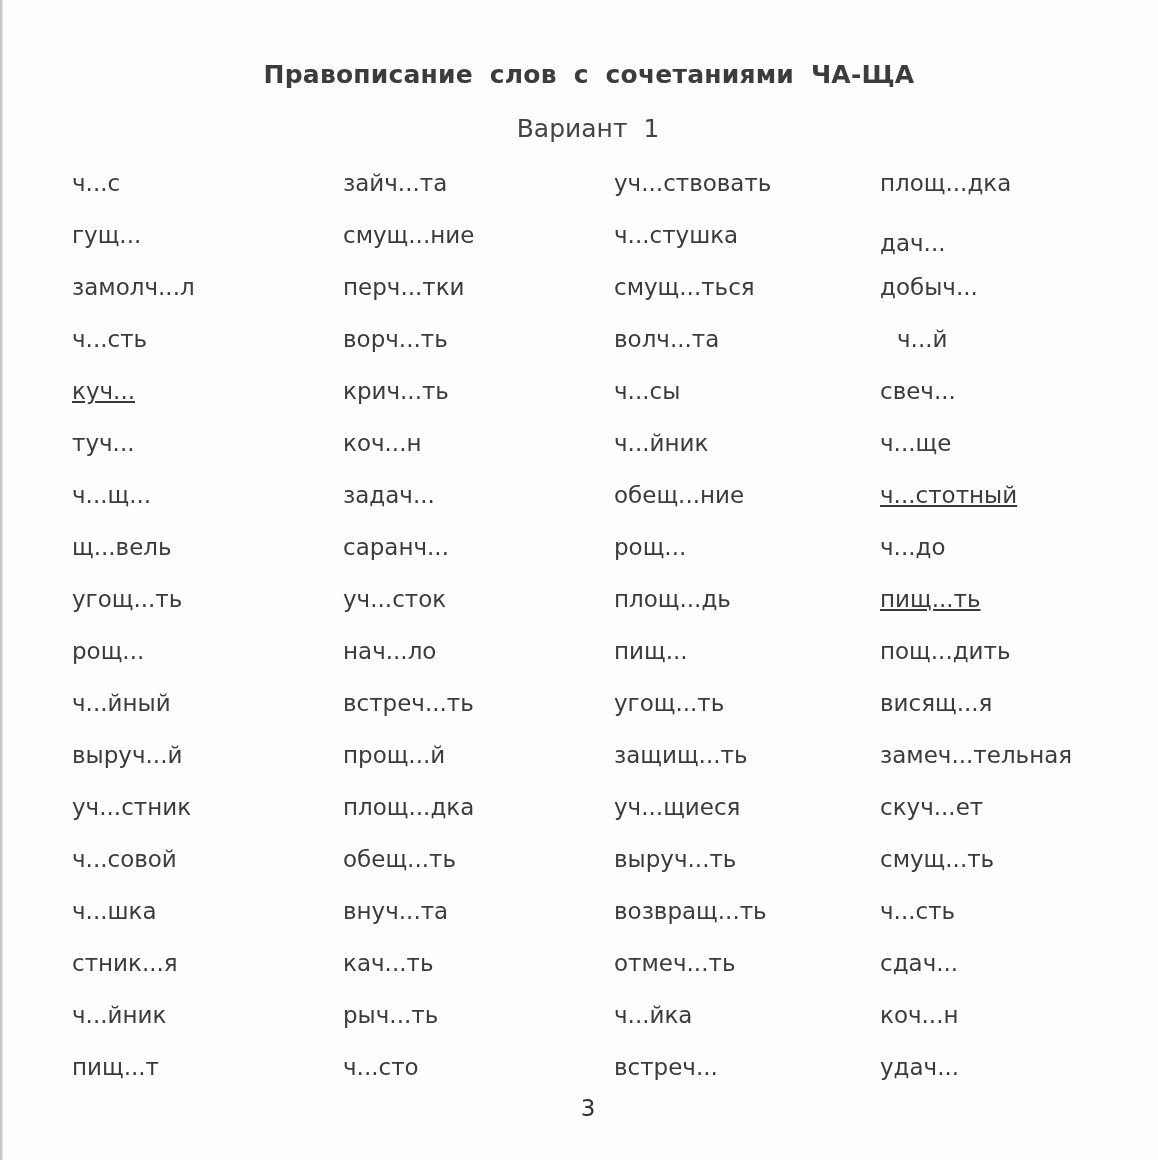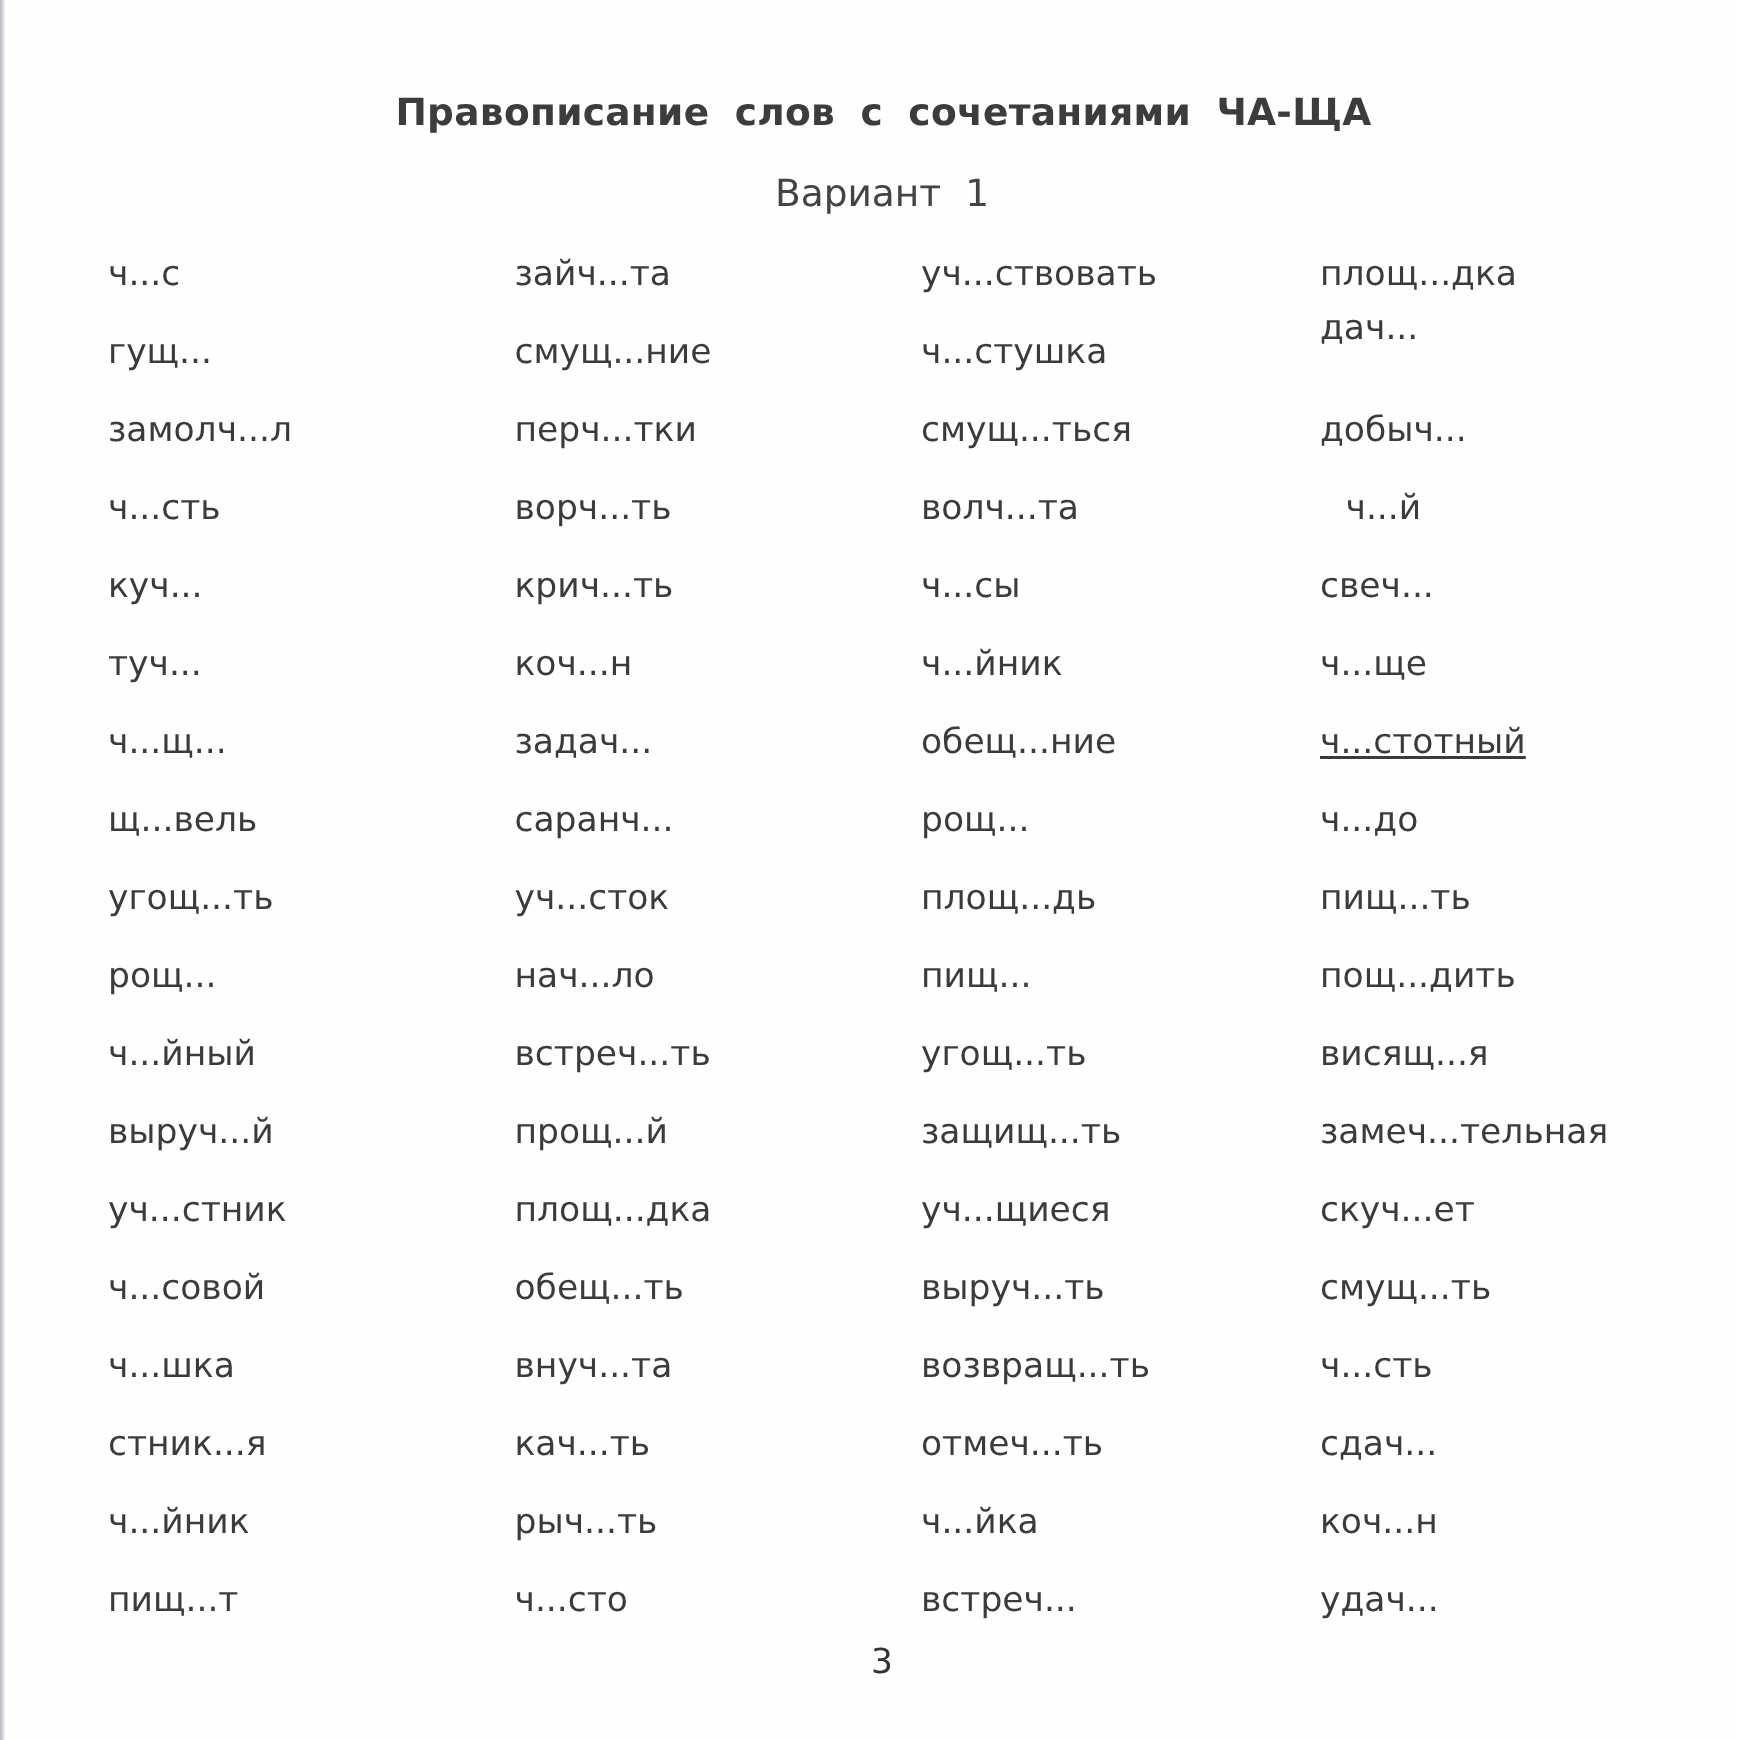--- a/index.html
+++ b/index.html
@@ -68,21 +68,21 @@
 <div class="left-edge"></div>
 
 <div class="title">Правописание слов с сочетаниями ЧА-ЩА</div>
 <div class="subtitle">Вариант 1</div>
 
 <div id="word-grid">
     <div class="word" style="left: 72px; top: 168px;">ч...с</div>
     <div class="word" style="left: 72px; top: 220px;">гущ...</div>
     <div class="word" style="left: 72px; top: 272px;">замолч...л</div>
     <div class="word" style="left: 72px; top: 324px;">ч...сть</div>
-    <div class="word" style="left: 72px; top: 376px;">куч...</div>
+    <div class="word" style="left: 72px; top: 376px; text-decoration: underline;">куч...</div>
     <div class="word" style="left: 72px; top: 428px;">туч...</div>
     <div class="word" style="left: 72px; top: 480px;">ч...щ...</div>
     <div class="word" style="left: 72px; top: 532px;">щ...вель</div>
     <div class="word" style="left: 72px; top: 584px;">угощ...ть</div>
     <div class="word" style="left: 72px; top: 636px;">рощ...</div>
     <div class="word" style="left: 72px; top: 688px;">ч...йный</div>
     <div class="word" style="left: 72px; top: 740px;">выруч...й</div>
     <div class="word" style="left: 72px; top: 792px;">уч...стник</div>
     <div class="word" style="left: 72px; top: 844px;">ч...совой</div>
     <div class="word" style="left: 72px; top: 896px;">ч...шка</div>
@@ -119,28 +119,28 @@
     <div class="word" style="left: 614px; top: 636px;">пищ...</div>
     <div class="word" style="left: 614px; top: 688px;">угощ...ть</div>
     <div class="word" style="left: 614px; top: 740px;">защищ...ть</div>
     <div class="word" style="left: 614px; top: 792px;">уч...щиеся</div>
     <div class="word" style="left: 614px; top: 844px;">выруч...ть</div>
     <div class="word" style="left: 614px; top: 896px;">возвращ...ть</div>
     <div class="word" style="left: 614px; top: 948px;">отмеч...ть</div>
     <div class="word" style="left: 614px; top: 1000px;">ч...йка</div>
     <div class="word" style="left: 614px; top: 1052px;">встреч...</div>
     <div class="word" style="left: 880px; top: 168px;">площ...дка</div>
-    <div class="word" style="left: 880px; top: 204px;">дач...</div>
+    <div class="word" style="left: 880px; top: 228px;">дач...</div>
     <div class="word" style="left: 880px; top: 272px;">добыч...</div>
     <div class="word" style="left: 880px; top: 324px; margin-left: 17px;">ч...й</div>
     <div class="word" style="left: 880px; top: 376px;">свеч...</div>
     <div class="word" style="left: 880px; top: 428px;">ч...ще</div>
     <div class="word" style="left: 880px; top: 480px; text-decoration: underline;">ч...стотный</div>
     <div class="word" style="left: 880px; top: 532px;">ч...до</div>
-    <div class="word" style="left: 880px; top: 584px;">пищ...ть</div>
+    <div class="word" style="left: 880px; top: 584px; text-decoration: underline;">пищ...ть</div>
     <div class="word" style="left: 880px; top: 636px;">пощ...дить</div>
     <div class="word" style="left: 880px; top: 688px;">висящ...я</div>
     <div class="word" style="left: 880px; top: 740px;">замеч...тельная</div>
     <div class="word" style="left: 880px; top: 792px;">скуч...ет</div>
     <div class="word" style="left: 880px; top: 844px;">смущ...ть</div>
     <div class="word" style="left: 880px; top: 896px;">ч...сть</div>
     <div class="word" style="left: 880px; top: 948px;">сдач...</div>
     <div class="word" style="left: 880px; top: 1000px;">коч...н</div>
     <div class="word" style="left: 880px; top: 1052px;">удач...</div>
   </div>

